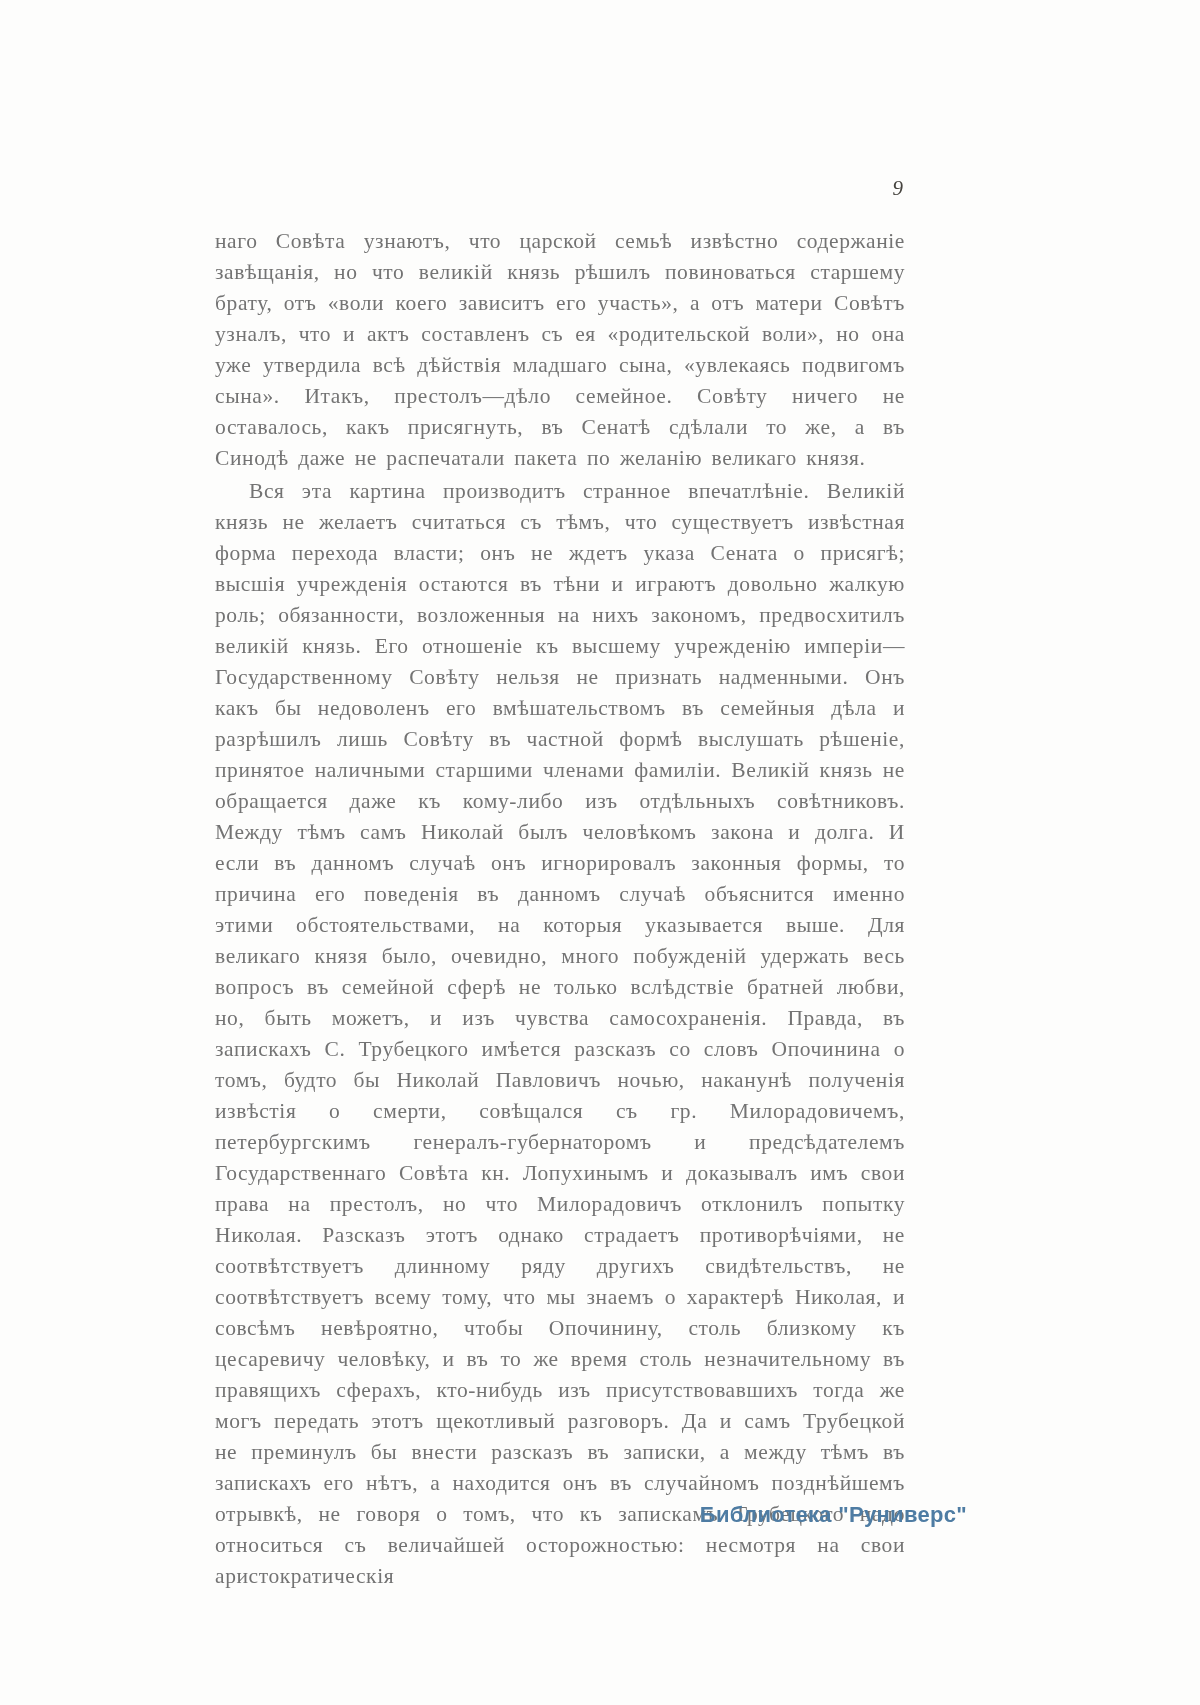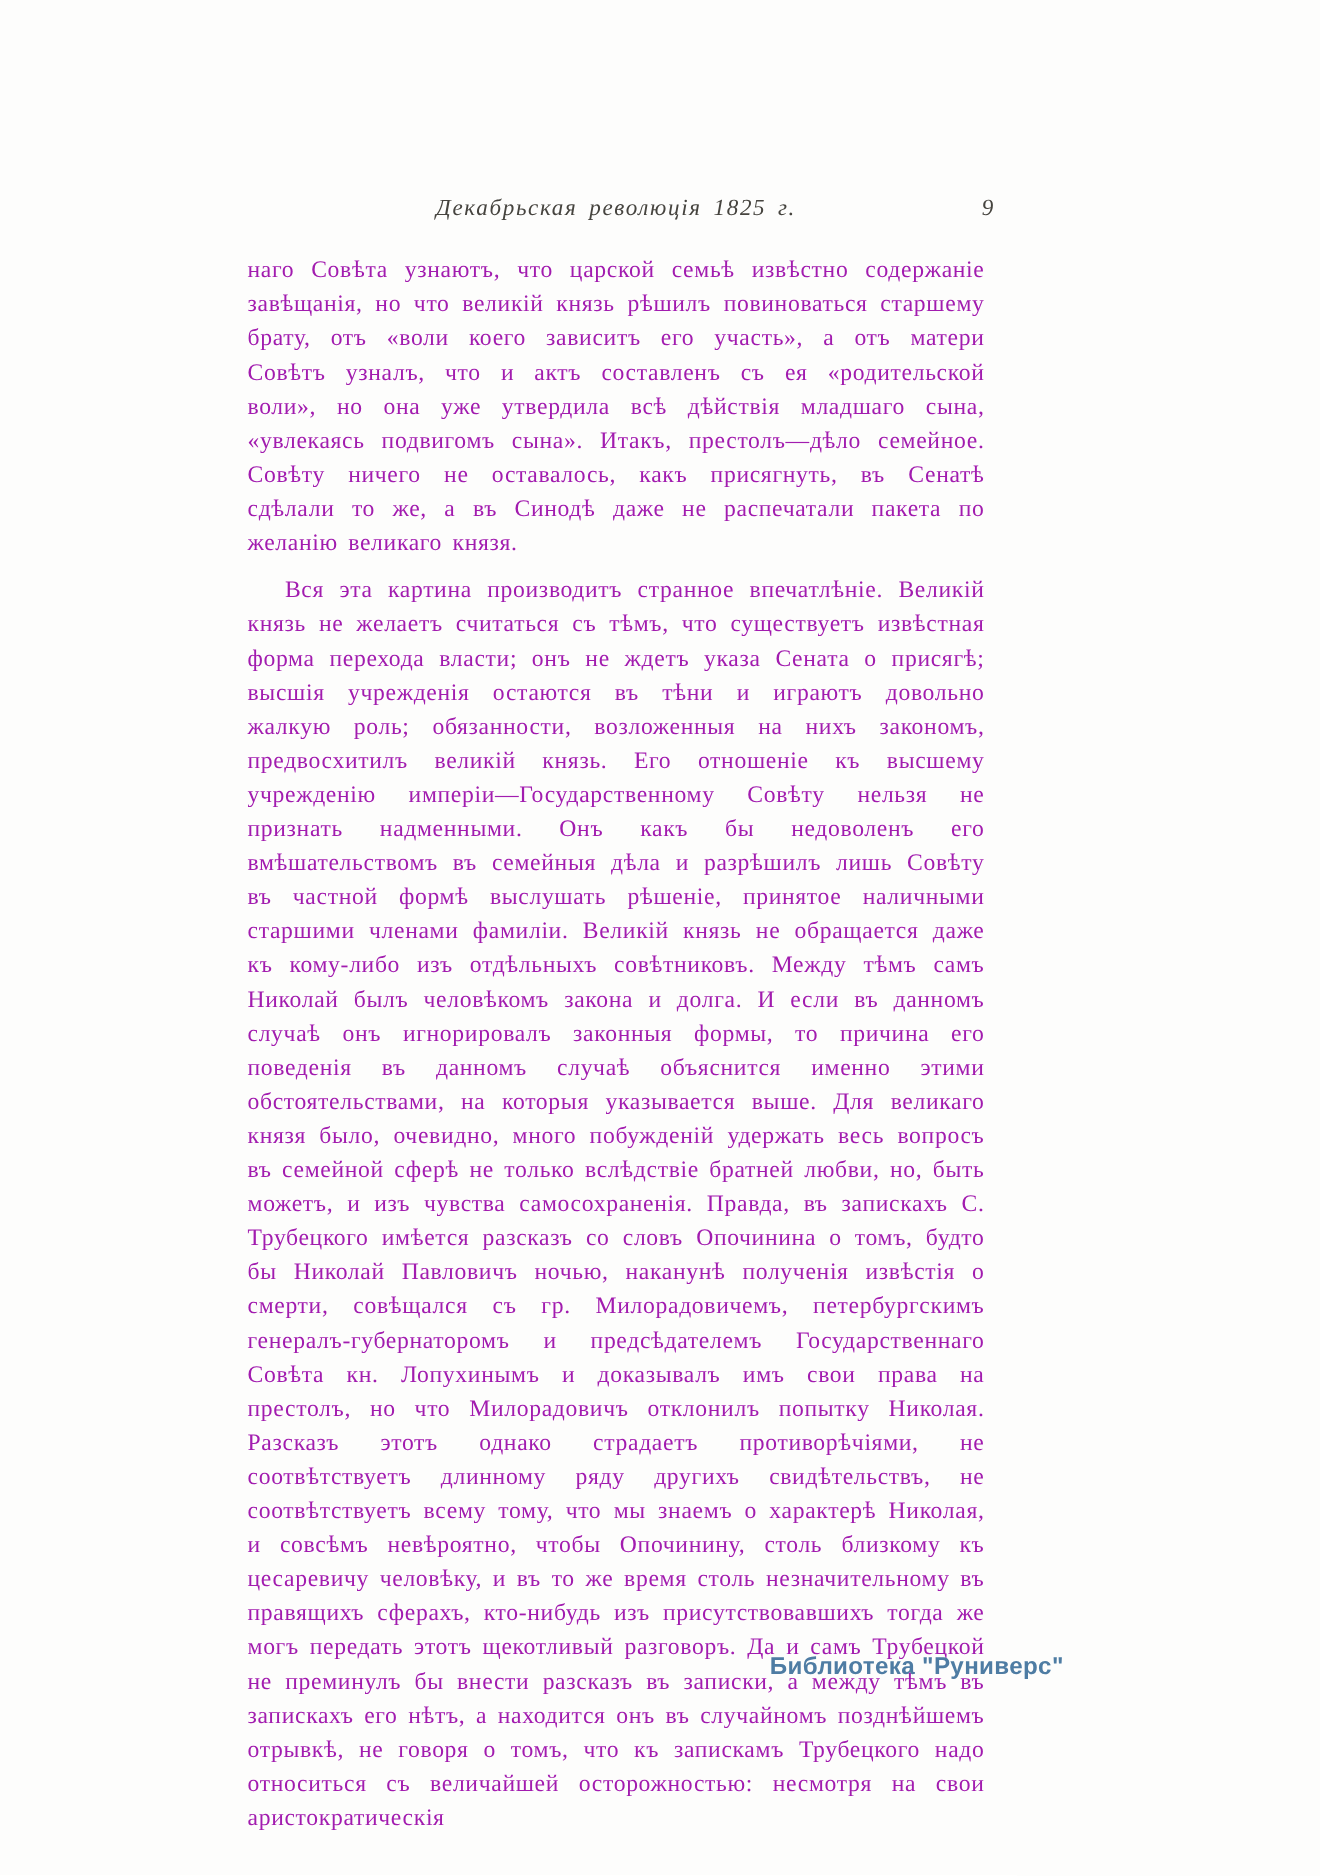--- a/index.html
+++ b/index.html
@@ -38,27 +38,27 @@
   }
   .page-number {
     position: absolute;
     right: 4px;
     top: 0;
     font-style: italic;
     font-size: 21px;
     color: #46443f;
   }
   .body-text p {
-    margin: 12px;
+    margin: 2px;
     font-size: 21.5px;
     line-height: 31px;
     text-align: justify;
     letter-spacing: 0.6px;
     word-spacing: 3.5px;
-    color: #a21caf;
+    color: #737373;
   }
   .body-text p.no-indent {
     text-indent: 0;
   }
   .body-text p.indent {
     text-indent: 34px;
   }
   .watermark {
     position: absolute;
     top: 1502px;
@@ -69,21 +69,20 @@
     color: #4e7ca3;
     letter-spacing: 0.3px;
   }
 </style>
 </head>
 <body>
 
 <div class="scan-page">
   <div class="text-column">
     <div class="page-header">
-      <span class="running-title">Декабрьская революція 1825 г.</span>
       <span class="page-number">9</span>
     </div>
     <div class="body-text">
       <p class="no-indent">наго Совѣта узнаютъ, что царской семьѣ извѣстно содержаніе завѣщанія, но что великій князь рѣшилъ повиноваться старшему брату, отъ «воли коего зависитъ его участь», а отъ матери Совѣтъ узналъ, что и актъ составленъ съ ея «родительской воли», но она уже утвердила всѣ дѣйствія младшаго сына, «увлекаясь подвигомъ сына». Итакъ, престолъ—дѣло семейное. Совѣту ничего не оставалось, какъ присягнуть, въ Сенатѣ сдѣлали то же, а въ Синодѣ даже не распечатали пакета по желанію великаго князя.</p>
       <p class="indent">Вся эта картина производитъ странное впечатлѣніе. Великій князь не желаетъ считаться съ тѣмъ, что существуетъ извѣстная форма перехода власти; онъ не ждетъ указа Сената о присягѣ; высшія учрежденія остаются въ тѣни и играютъ довольно жалкую роль; обязанности, возложенныя на нихъ закономъ, предвосхитилъ великій князь. Его отношеніе къ высшему учрежденію имперіи—Государственному Совѣту нельзя не признать надменными. Онъ какъ бы недоволенъ его вмѣшательствомъ въ семейныя дѣла и разрѣшилъ лишь Совѣту въ частной формѣ выслушать рѣшеніе, принятое наличными старшими членами фамиліи. Великій князь не обращается даже къ кому-либо изъ отдѣльныхъ совѣтниковъ. Между тѣмъ самъ Николай былъ человѣкомъ закона и долга. И если въ данномъ случаѣ онъ игнорировалъ законныя формы, то причина его поведенія въ данномъ случаѣ объяснится именно этими обстоятельствами, на которыя указывается выше. Для великаго князя было, очевидно, много побужденій удержать весь вопросъ въ семейной сферѣ не только вслѣдствіе братней любви, но, быть можетъ, и изъ чувства самосохраненія. Правда, въ запискахъ С. Трубецкого имѣется разсказъ со словъ Опочинина о томъ, будто бы Николай Павловичъ ночью, наканунѣ полученія извѣстія о смерти, совѣщался съ гр. Милорадовичемъ, петербургскимъ генералъ-губернаторомъ и предсѣдателемъ Государственнаго Совѣта кн. Лопухинымъ и доказывалъ имъ свои права на престолъ, но что Милорадовичъ отклонилъ попытку Николая. Разсказъ этотъ однако страдаетъ противорѣчіями, не соотвѣтствуетъ длинному ряду другихъ свидѣтельствъ, не соотвѣтствуетъ всему тому, что мы знаемъ о характерѣ Николая, и совсѣмъ невѣроятно, чтобы Опочинину, столь близкому къ цесаревичу человѣку, и въ то же время столь незначительному въ правящихъ сферахъ, кто-нибудь изъ присутствовавшихъ тогда же могъ передать этотъ щекотливый разговоръ. Да и самъ Трубецкой не преминулъ бы внести разсказъ въ записки, а между тѣмъ въ запискахъ его нѣтъ, а находится онъ въ случайномъ позднѣйшемъ отрывкѣ, не говоря о томъ, что къ запискамъ Трубецкого надо относиться съ величайшей осторожностью: несмотря на свои аристократическія</p>
     </div>
   </div>
   <div class="watermark">Библиотека "Руниверс"</div>
 </div>
 

